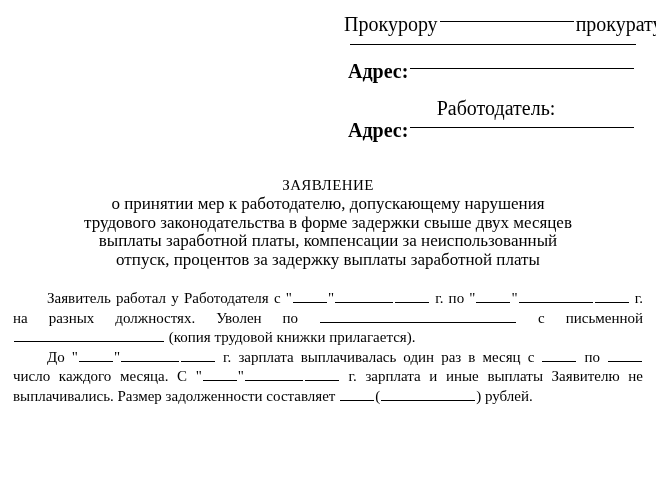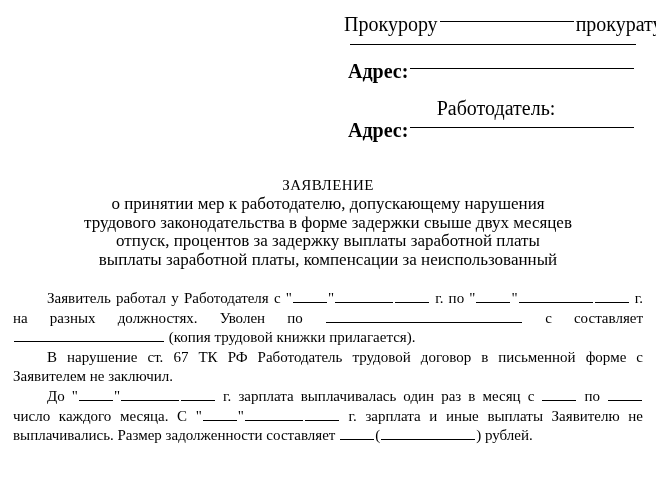--- a/index.html
+++ b/index.html
@@ -145,39 +145,36 @@
       <span class="hdr-label">Адрес:</span>
       <span class="rule"></span>
     </div>
 
   </div>
 
   <div class="title-block">
     <div class="doc-title">ЗАЯВЛЕНИЕ</div>
     <div class="doc-subtitle">о принятии мер к работодателю, допускающему нарушения</div>
     <div class="doc-subtitle">трудового законодательства в форме задержки свыше двух месяцев</div>
+    <div class="doc-subtitle">выплаты заработной платы, компенсации за неиспользованный</div>
     <div class="doc-subtitle">отпуск, процентов за задержку выплаты заработной платы</div>
-    <div class="doc-subtitle">выплаты заработной платы, компенсации за неиспользованный</div>
   </div>
 
   <div class="body-block">
 
     <p class="para">
       <span>Заявитель работал у Работодателя с "</span><span class="blk b-sm"></span><span>"</span><span class="blk b-md"></span><span class="blk b-sm"></span>
       <span>г. по "</span><span class="blk b-sm"></span><span>"</span><span class="blk b-lg"></span><span class="blk b-sm"></span>
       <span>г. на разных должностях. Уволен по</span>
       <span class="blk b-huge"></span>
-      <span>с составляет</span>
+      <span>с письменной</span>
       <span class="blk b-xxl"></span>
       <span>(копия трудовой книжки прилагается).</span>
     </p>
 
-    <p class="para">
-      <span>В нарушение ст. 67 ТК РФ Работодатель трудовой договор в письменной форме с Заявителем не заключил.</span>
-    </p>
 
 
     <p class="para">
       <span>До "</span><span class="blk b-sm"></span><span>"</span><span class="blk b-md"></span><span class="blk b-sm"></span>
       <span>г. зарплата выплачивалась один раз в месяц с</span>
       <span class="blk b-sm"></span>
       <span>по</span>
       <span class="blk b-sm"></span>
       <span>число каждого месяца. С "</span><span class="blk b-sm"></span><span>"</span><span class="blk b-md"></span><span class="blk b-sm"></span>
       <span>г. зарплата и иные выплаты Заявителю не выплачивались. Размер задолженности составляет</span>

